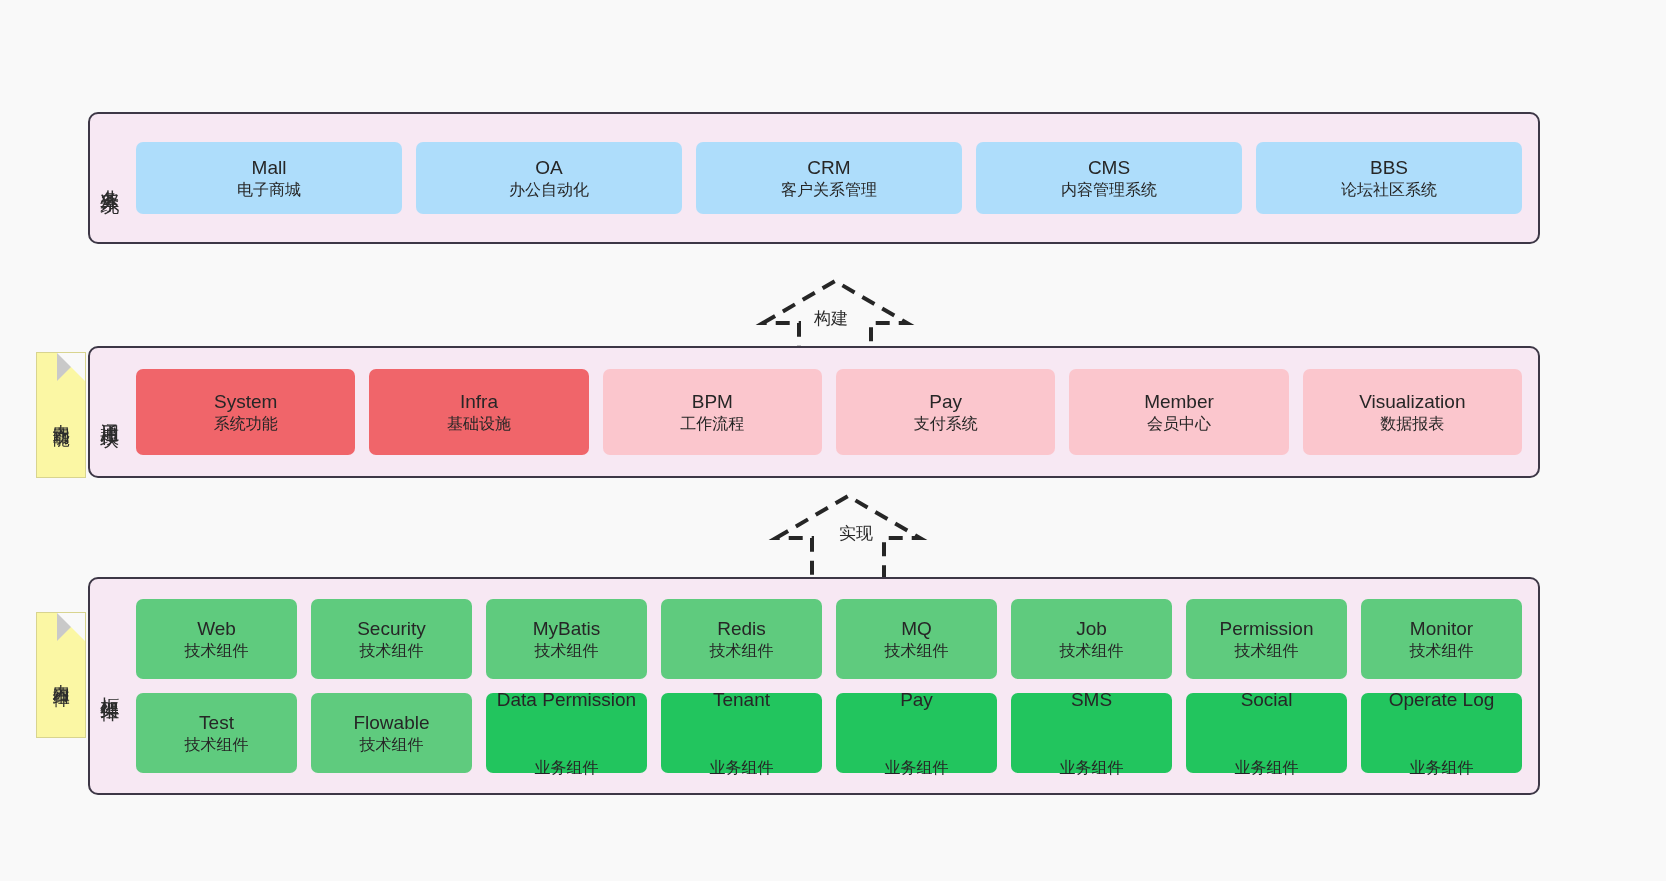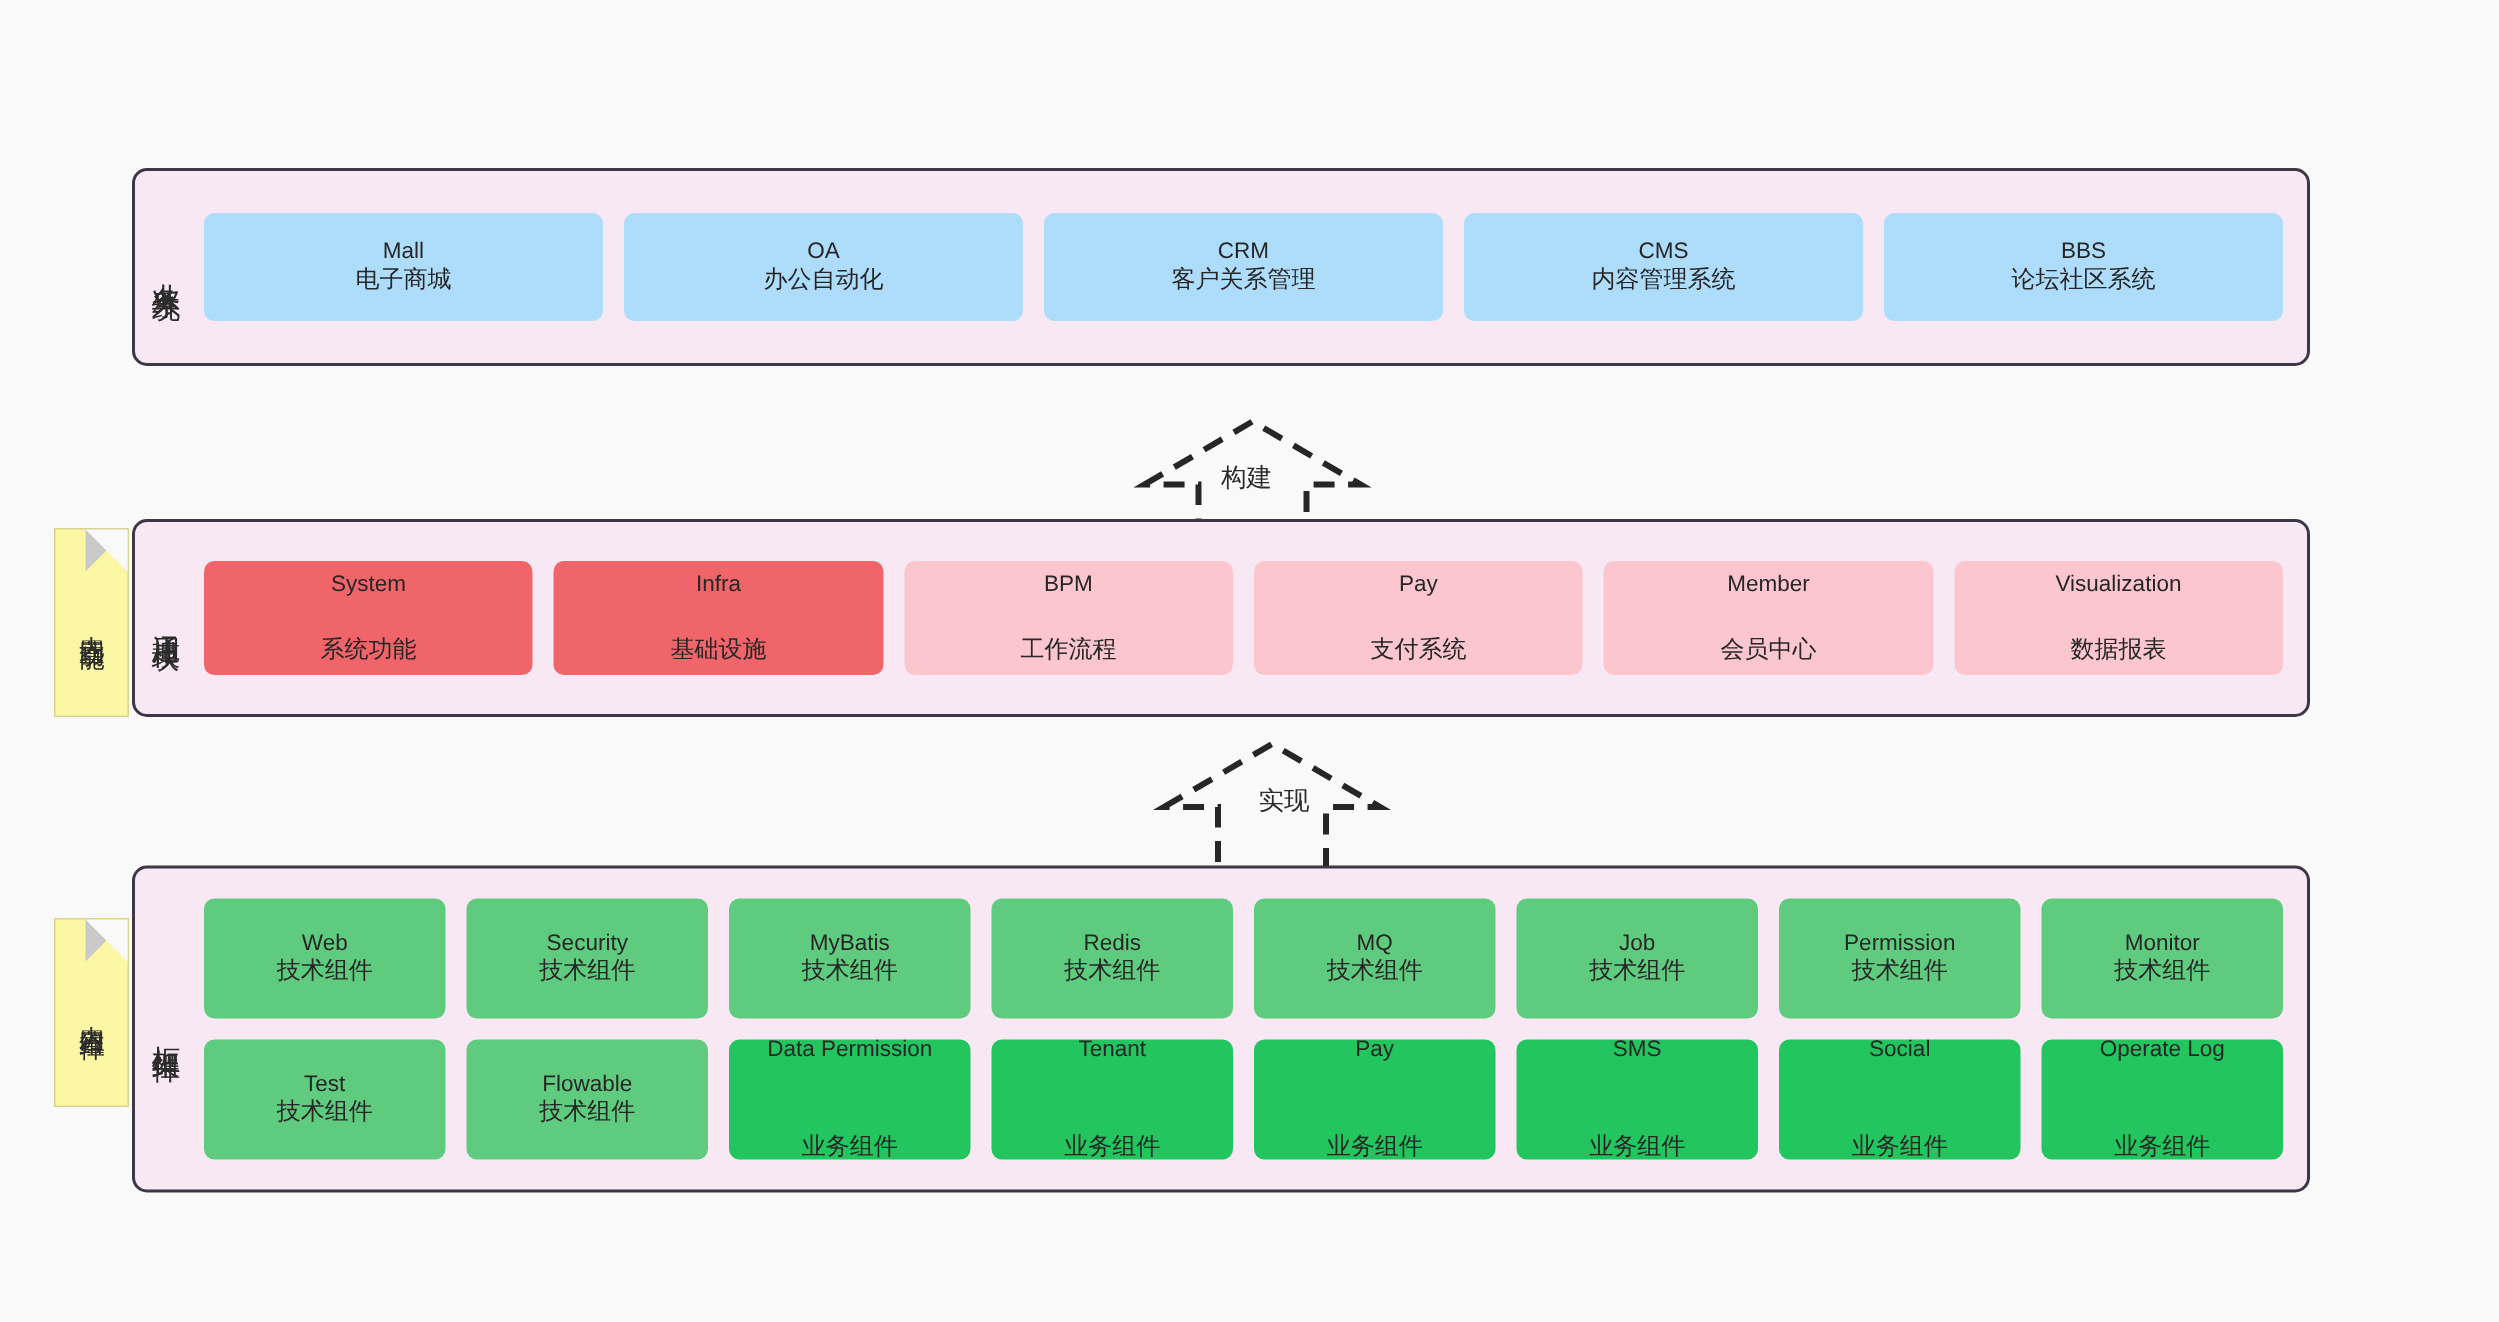--- a/index.html
+++ b/index.html
@@ -62,36 +62,36 @@
     display: flex;
     flex-direction: column;
     align-items: center;
     justify-content: center;
     text-align: center;
     color: #262626;
     line-height: 1.28;
     padding: 6px 4px;
     box-sizing: border-box;
   }
-  .card .name { font-size: 15px; }
+  .card .name { font-size: 19px; }
   .card .sub  { font-size: 16px; }
 
   .c-blue       { background: #aeddfb; }
   .c-red        { background: #f0656a; }
   .c-pink       { background: #fbc6cd; }
   .c-green      { background: #5fcb7e; }
   .c-greenlight { background: #22c55e; gap: 46px; }
 
   
   #layer-business { left: 88px; top: 112px; width: 1452px; height: 132px; }
   #layer-business .card { height: 72px; }
 
   
   #layer-modules { left: 88px; top: 346px; width: 1452px; height: 132px; }
-  #layer-modules .card { height: 76px; justify-content: space-between; }
+  #layer-modules .card { height: 86px; }
 
   
   #layer-framework { left: 88px; top: 577px; width: 1452px; height: 218px; }
   #layer-framework .card { height: 80px; }
 
   
   .note {
     position: absolute;
     width: 50px;
     background: #fbf7a4;

